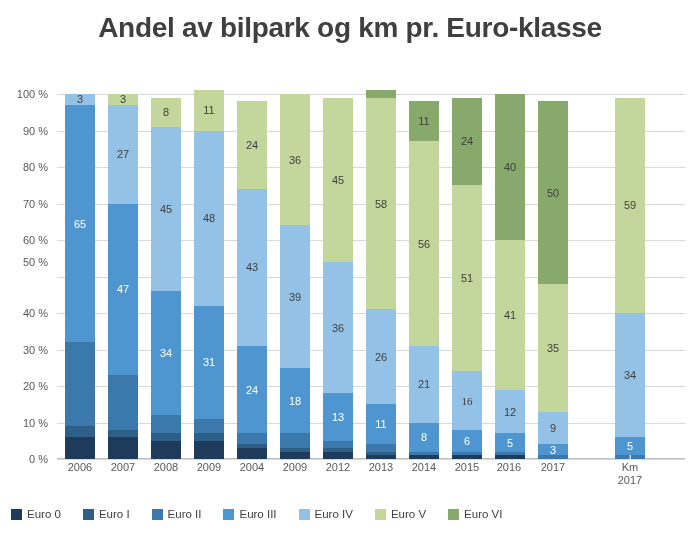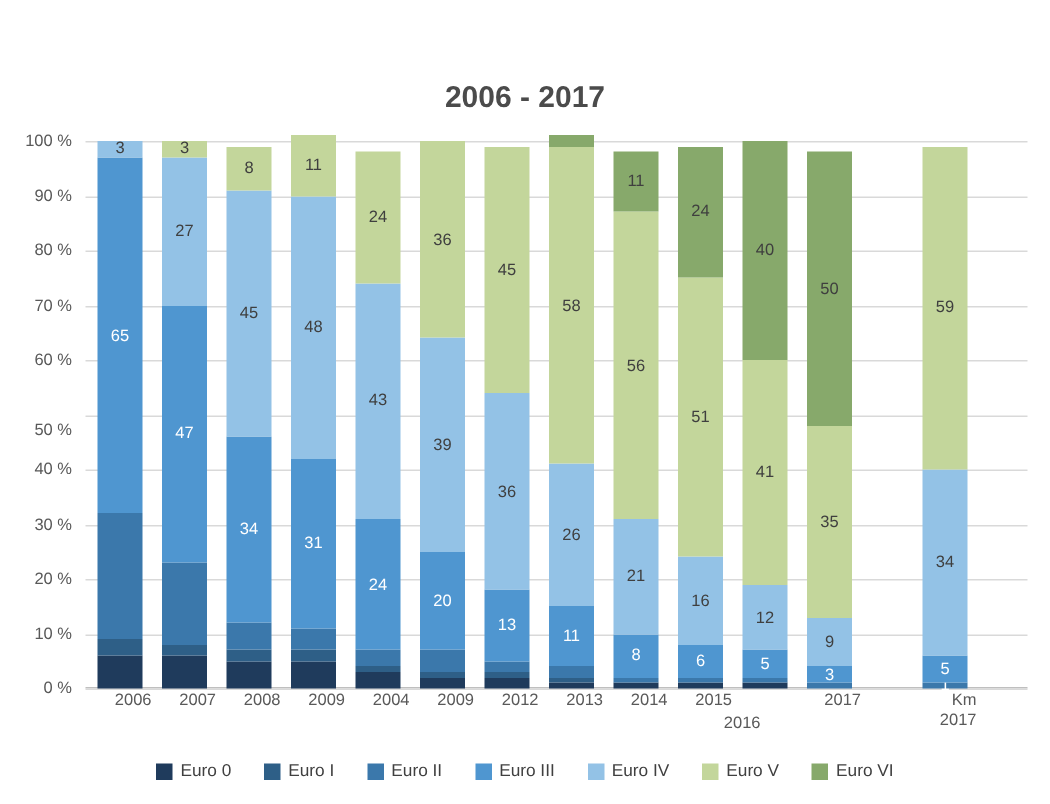--- a/index.html
+++ b/index.html
@@ -108,37 +108,36 @@
   .x-labels {
     position: absolute;
     left: 57px;
     top: 461px;
     width: 628px;
     height: 40px;
   }
   .x-label {
     position: absolute;
     top: 0;
-    text-align: right;
+    text-align: center;
     font-size: 11px;
     color: #595959;
     line-height: 13px;
   }
   .x-label span {
     display: block;
   }
   
   .legend {
     position: absolute;
     left: 0;
     top: 500px;
     width: 700px;
     height: 28px;
     display: flex;
-    justify-content: center;
     align-items: center;
   }
   .legend-item {
     display: flex;
     align-items: center;
     margin: 0 11px;
   }
   .legend-swatch {
     width: 11px;
     height: 11px;
@@ -148,29 +147,29 @@
     font-size: 11.5px;
     color: #404040;
     white-space: nowrap;
   }
 </style>
 </head>
 <body>
 
 <div id="chart-root">
 
-  <div class="chart-subtitle">2006 - 2017</div>
+  <div class="chart-title">Andel av bilpark og km pr. Euro-klasse</div>
 
   <div class="y-labels" id="y-labels">
       <div class="y-label" style="top: 365px;">0 %</div>
       <div class="y-label" style="top: 328.5px;">10 %</div>
       <div class="y-label" style="top: 292px;">20 %</div>
       <div class="y-label" style="top: 255.5px;">30 %</div>
       <div class="y-label" style="top: 219px;">40 %</div>
-      <div class="y-label" style="top: 193px;">50 %</div>
+      <div class="y-label" style="top: 168px;">50 %</div>
       <div class="y-label" style="top: 146px;">60 %</div>
       <div class="y-label" style="top: 109.5px; margin-left: 32px;">70 %</div>
       <div class="y-label" style="top: 73px;">80 %</div>
       <div class="y-label" style="top: 36.5px;">90 %</div>
       <div class="y-label" style="top: 0px;">100 %</div>
     </div>
 
   <div class="plot-area" id="plot-area">
     <div class="axis-line-x"></div>
   <div class="gridline" style="top: 365px;"></div>
@@ -235,21 +234,21 @@
         <div class="seg" style="bottom: 113.15px; height: 156.95px; background: rgb(147, 194, 230);"></div>
         <div class="seg-label" style="bottom: 185.625px;">43</div>
         <div class="seg" style="bottom: 270.1px; height: 87.6px; background: rgb(195, 214, 155);"></div>
         <div class="seg-label" style="bottom: 307.9px;">24</div>
       </div>
       <div class="col" style="left: 223px; width: 30px;">
         <div class="seg" style="bottom: 0px; height: 7.3px; background: rgb(31, 59, 92);"></div>
         <div class="seg" style="bottom: 7.3px; height: 3.65px; background: rgb(46, 95, 135);"></div>
         <div class="seg" style="bottom: 10.95px; height: 14.6px; background: rgb(59, 120, 171);"></div>
         <div class="seg" style="bottom: 25.55px; height: 65.7px; background: rgb(79, 150, 208);"></div>
-        <div class="seg-label light" style="bottom: 52.4px;">20</div>
+        <div class="seg-label light" style="bottom: 52.4px;">18</div>
         <div class="seg" style="bottom: 91.25px; height: 142.35px; background: rgb(147, 194, 230);"></div>
         <div class="seg-label" style="bottom: 156.425px;">39</div>
         <div class="seg" style="bottom: 233.6px; height: 131.4px; background: rgb(195, 214, 155);"></div>
         <div class="seg-label" style="bottom: 293.3px;">36</div>
       </div>
       <div class="col" style="left: 266px; width: 30px;">
         <div class="seg" style="bottom: 0px; height: 7.3px; background: rgb(31, 59, 92);"></div>
         <div class="seg" style="bottom: 7.3px; height: 3.65px; background: rgb(46, 95, 135);"></div>
         <div class="seg" style="bottom: 10.95px; height: 7.3px; background: rgb(59, 120, 171);"></div>
         <div class="seg" style="bottom: 18.25px; height: 47.45px; background: rgb(79, 150, 208);"></div>
@@ -282,21 +281,21 @@
         <div class="seg-label" style="bottom: 209.35px;">56</div>
         <div class="seg" style="bottom: 317.55px; height: 40.15px; background: rgb(135, 169, 107);"></div>
         <div class="seg-label" style="bottom: 331.625px;">11</div>
       </div>
       <div class="col" style="left: 395px; width: 30px;">
         <div class="seg" style="bottom: 0px; height: 3.65px; background: rgb(31, 59, 92);"></div>
         <div class="seg" style="bottom: 3.65px; height: 3.65px; background: rgb(59, 120, 171);"></div>
         <div class="seg" style="bottom: 7.3px; height: 21.9px; background: rgb(79, 150, 208);"></div>
         <div class="seg-label light" style="bottom: 12.25px;">6</div>
         <div class="seg" style="bottom: 29.2px; height: 58.4px; background: rgb(147, 194, 230);"></div>
-        <div class="seg-label" style="bottom: 52.4px;">16</div>
+        <div class="seg-label" style="bottom: 52.4px; font-family: Liberation Serif, serif;">16</div>
         <div class="seg" style="bottom: 87.6px; height: 186.15px; background: rgb(195, 214, 155);"></div>
         <div class="seg-label" style="bottom: 174.675px;">51</div>
         <div class="seg" style="bottom: 273.75px; height: 87.6px; background: rgb(135, 169, 107);"></div>
         <div class="seg-label" style="bottom: 311.55px;">24</div>
       </div>
       <div class="col" style="left: 438px; width: 30px;">
         <div class="seg" style="bottom: 0px; height: 3.65px; background: rgb(31, 59, 92);"></div>
         <div class="seg" style="bottom: 3.65px; height: 3.65px; background: rgb(59, 120, 171);"></div>
         <div class="seg" style="bottom: 7.3px; height: 18.25px; background: rgb(79, 150, 208);"></div>
         <div class="seg-label light" style="bottom: 10.425px;">5</div>
@@ -354,21 +353,21 @@
       </div>
       <div class="x-label" style="left: 303px; width: 42px;">
         <span>2013</span>
       </div>
       <div class="x-label" style="left: 346px; width: 42px;">
         <span>2014</span>
       </div>
       <div class="x-label" style="left: 389px; width: 42px;">
         <span>2015</span>
       </div>
-      <div class="x-label" style="left: 408px; width: 42px; margin-top: 15px;">
+      <div class="x-label" style="left: 431px; width: 42px;">
         <span>2016</span>
       </div>
       <div class="x-label" style="left: 475px; width: 42px;">
         <span>2017</span>
       </div>
       <div class="x-label" style="left: 552px; width: 42px;">
         <span>Km</span>
         <span>2017</span>
       </div>
     </div>

